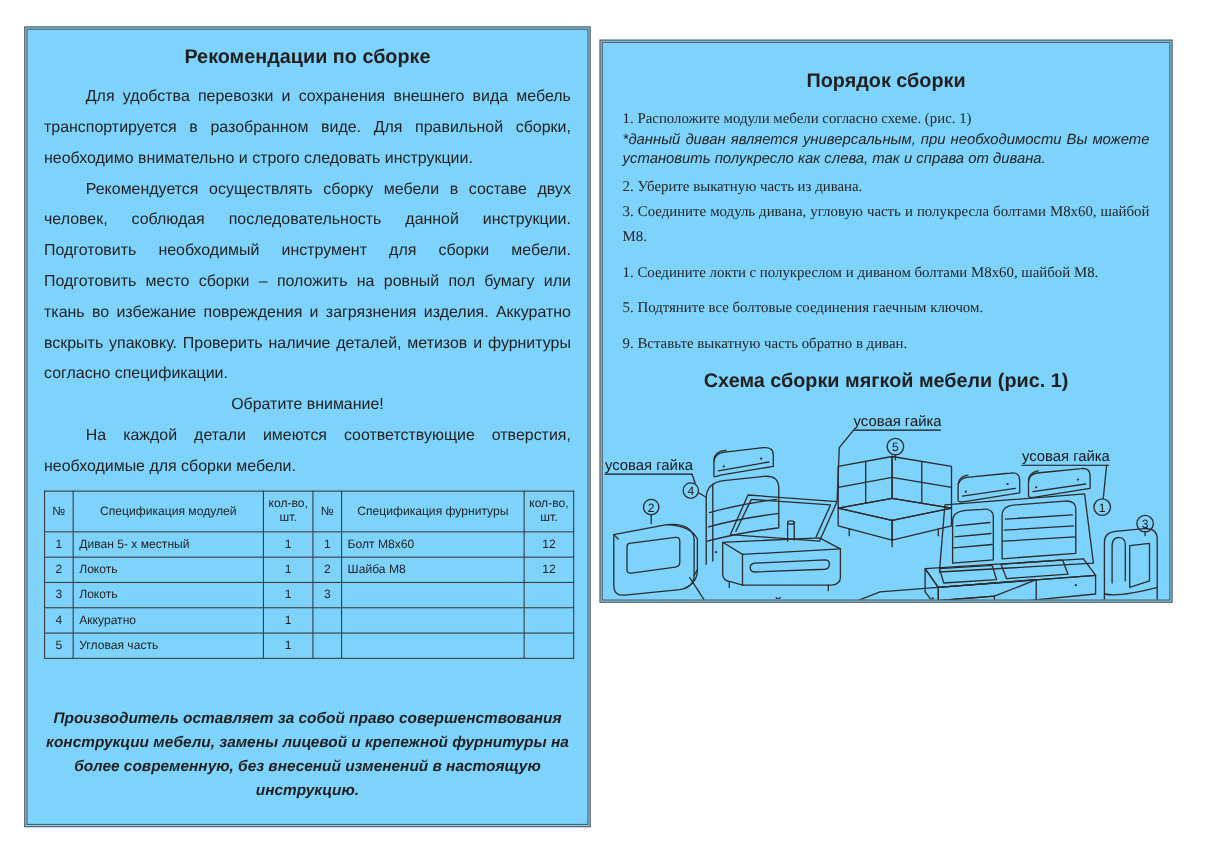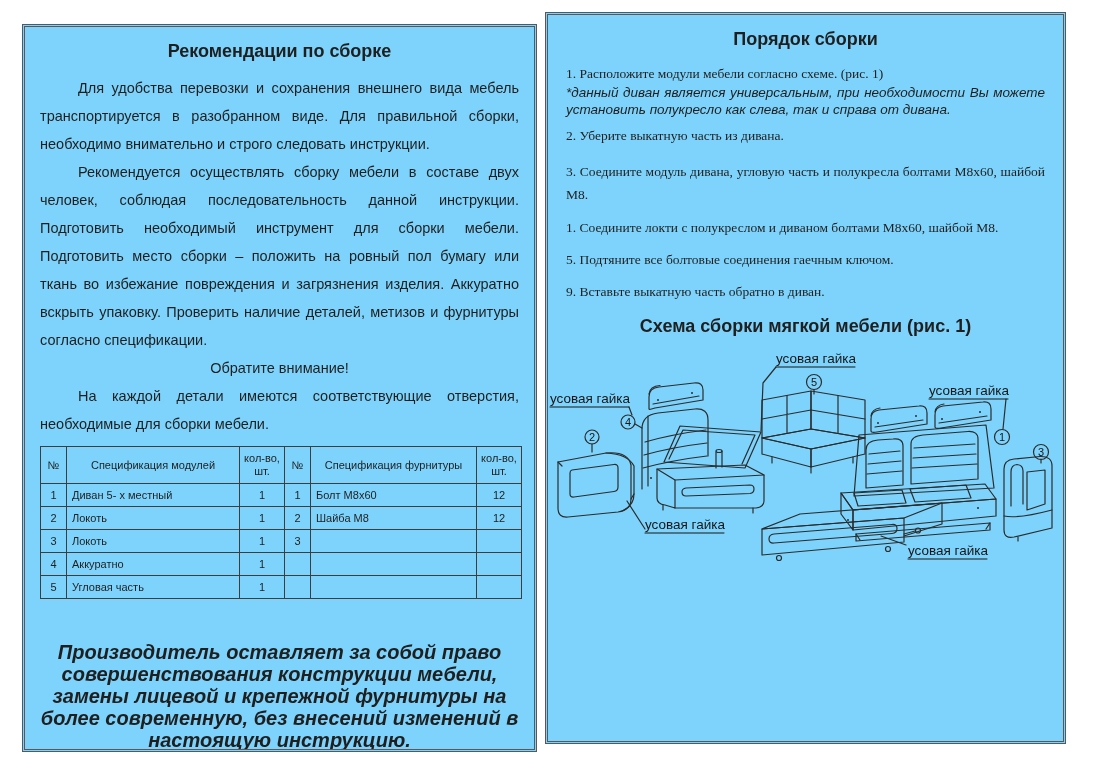--- a/index.html
+++ b/index.html
@@ -6,21 +6,21 @@
   body{
     width:1100px;height:778px;background:#ffffff;position:relative;
     font-family:"Liberation Sans", sans-serif;color:#1f1f1f;
     -webkit-font-smoothing:antialiased;
   }
   .page{
     position:absolute;background:#7dd3fc;border:3px double #58585a;
     box-sizing:border-box;overflow:hidden;
   }
   #left-page{left:22px;top:24px;width:515px;height:728px;padding:8px 15px;}
-  #right-page{left:545px;top:12px;width:521px;height:732px;padding:8px 18px;}
+  #right-page{left:545px;top:36px;width:521px;height:512px;padding:18px 18px;}
 
   .page-title{
     text-align:center;font-weight:bold;font-size:18px;margin:6px 0 12px;
   }
   .body-par{
     font-size:14.5px;line-height:28px;text-align:justify;
     text-indent:38px;margin:0;
   }
   .notice{
     font-size:14.5px;line-height:28px;text-align:center;margin:0;
@@ -36,31 +36,31 @@
   }
   table.spec-table tr.hdr td{
     text-align:center;white-space:normal;height:32px;line-height:13px;
     padding:2px 3px;
   }
   td.c-num{text-align:center;}
   td.c-qty{text-align:center;}
 
   .footer-note{
     margin-top:42px;font-weight:bold;font-style:italic;text-align:center;
-    font-size:20px;line-height:22px;
+    font-size:14px;line-height:22px;
   }
 
   .step{font-size:13.5px;line-height:20px;margin:0;text-align:left;font-family:Liberation Serif, serif;}
   .step1{margin-top:14px;}
   .step-note{
     font-size:13.5px;line-height:17px;font-style:italic;
     text-align:justify;margin:0;
   }
   .step2{margin-top:8px;}
-  .step3{margin-top:14px;line-height:23px;text-align:justify;}
+  .step3{margin-top:0;line-height:23px;text-align:justify;}
   .gap{margin-top:12px;}
   .diagram-title{
     text-align:center;font-weight:bold;font-size:18px;margin:14px 0 0;
   }
   #diagram-svg{position:absolute;left:0;top:323px;}
   #diagram-svg text.lbl{font-size:13.5px;fill:#161616;}
   #diagram-svg text.num{font-size:11px;fill:#161616;}
   #diagram-svg path, #diagram-svg line, #diagram-svg polyline, #diagram-svg circle.shape{
     fill:none;stroke:#2c2c2c;stroke-width:1.2;stroke-linejoin:round;stroke-linecap:round;
   }

